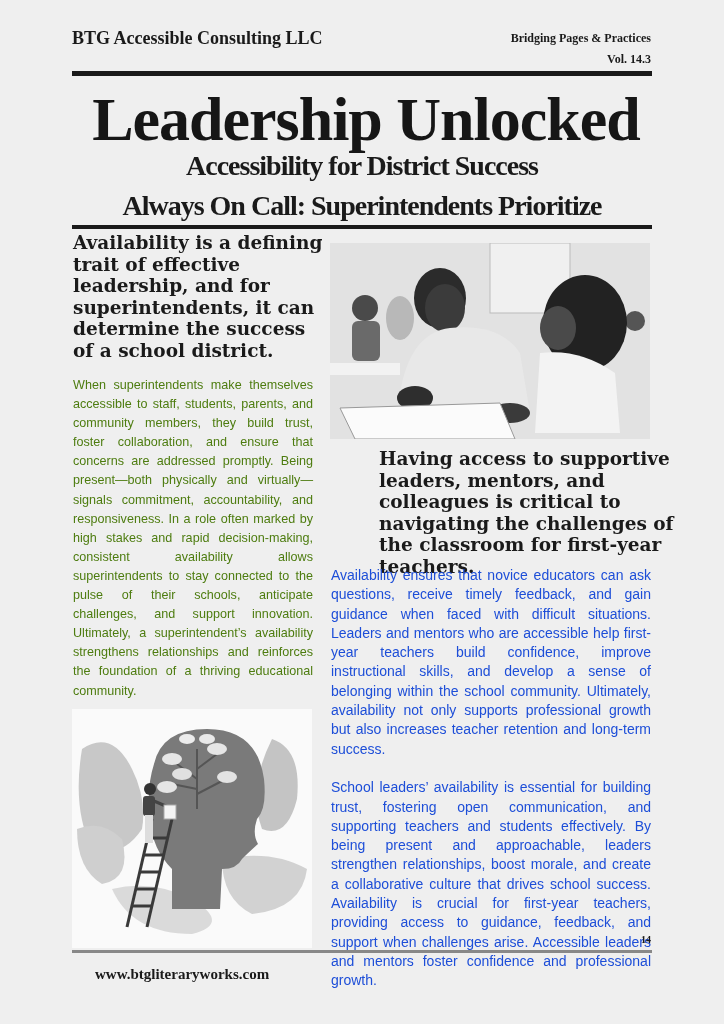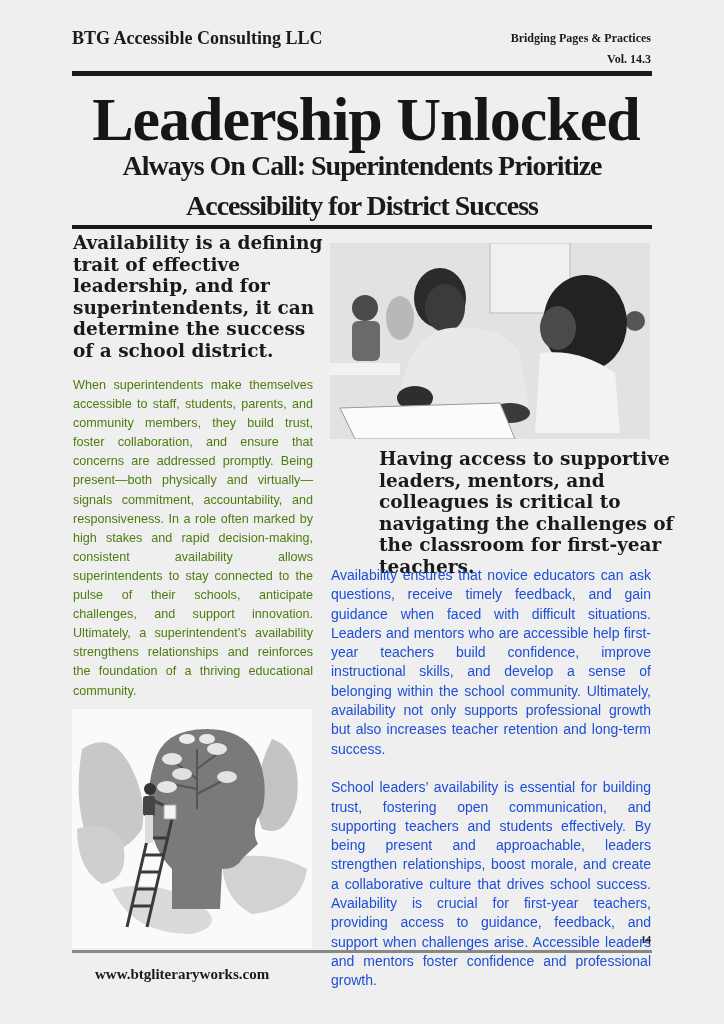--- a/index.html
+++ b/index.html
@@ -96,22 +96,22 @@
 
 <div class="masthead-left">BTG Accessible Consulting LLC</div>
 <div class="masthead-right">
   <div>Bridging Pages &amp; Practices</div>
   <div>Vol. 14.3</div>
 </div>
 <div class="rule-top"></div>
 
 <h1 class="main-title" style="margin:4px;">Leadership Unlocked</h1>
 <div class="sub-title">
+  <div>Accessibility for District Success</div>
   <div>Always On Call: Superintendents Prioritize</div>
-  <div>Accessibility for District Success</div>
 </div>
 <div class="rule-mid"></div>
 
 <div class="left-heading">Availability is a defining trait of effective leadership, and for superintendents, it can determine the success of a school district.</div>
 <div class="left-body">When superintendents make themselves accessible to staff, students, parents, and community members, they build trust, foster collaboration, and ensure that concerns are addressed promptly. Being present—both physically and virtually—signals commitment, accountability, and responsiveness. In a role often marked by high stakes and rapid decision-making, consistent availability allows superintendents to stay connected to the pulse of their schools, anticipate challenges, and support innovation. Ultimately, a superintendent’s availability strengthens relationships and reinforces the foundation of a thriving educational community.</div>
 
 <div class="left-image" title="Illustration of a person climbing a ladder to a head with a growing tree inside">
   <svg width="240" height="239" viewBox="0 0 240 239">
     <g>
       <path d="M10 40 Q40 20 60 60 Q75 90 70 120 Q50 150 20 140 Q0 100 10 40Z" fill="#c8c8c8"></path>

